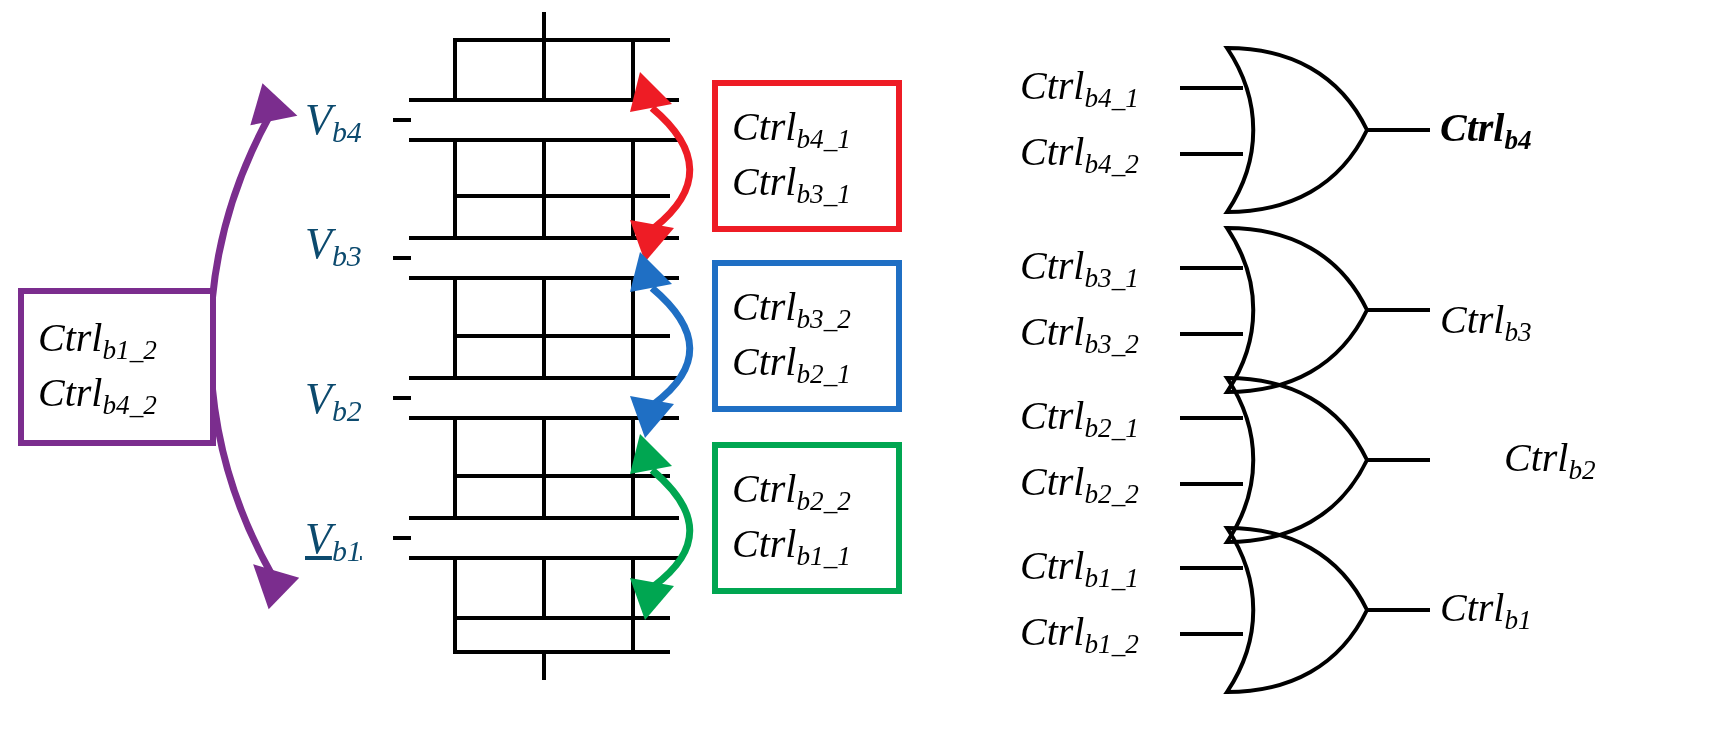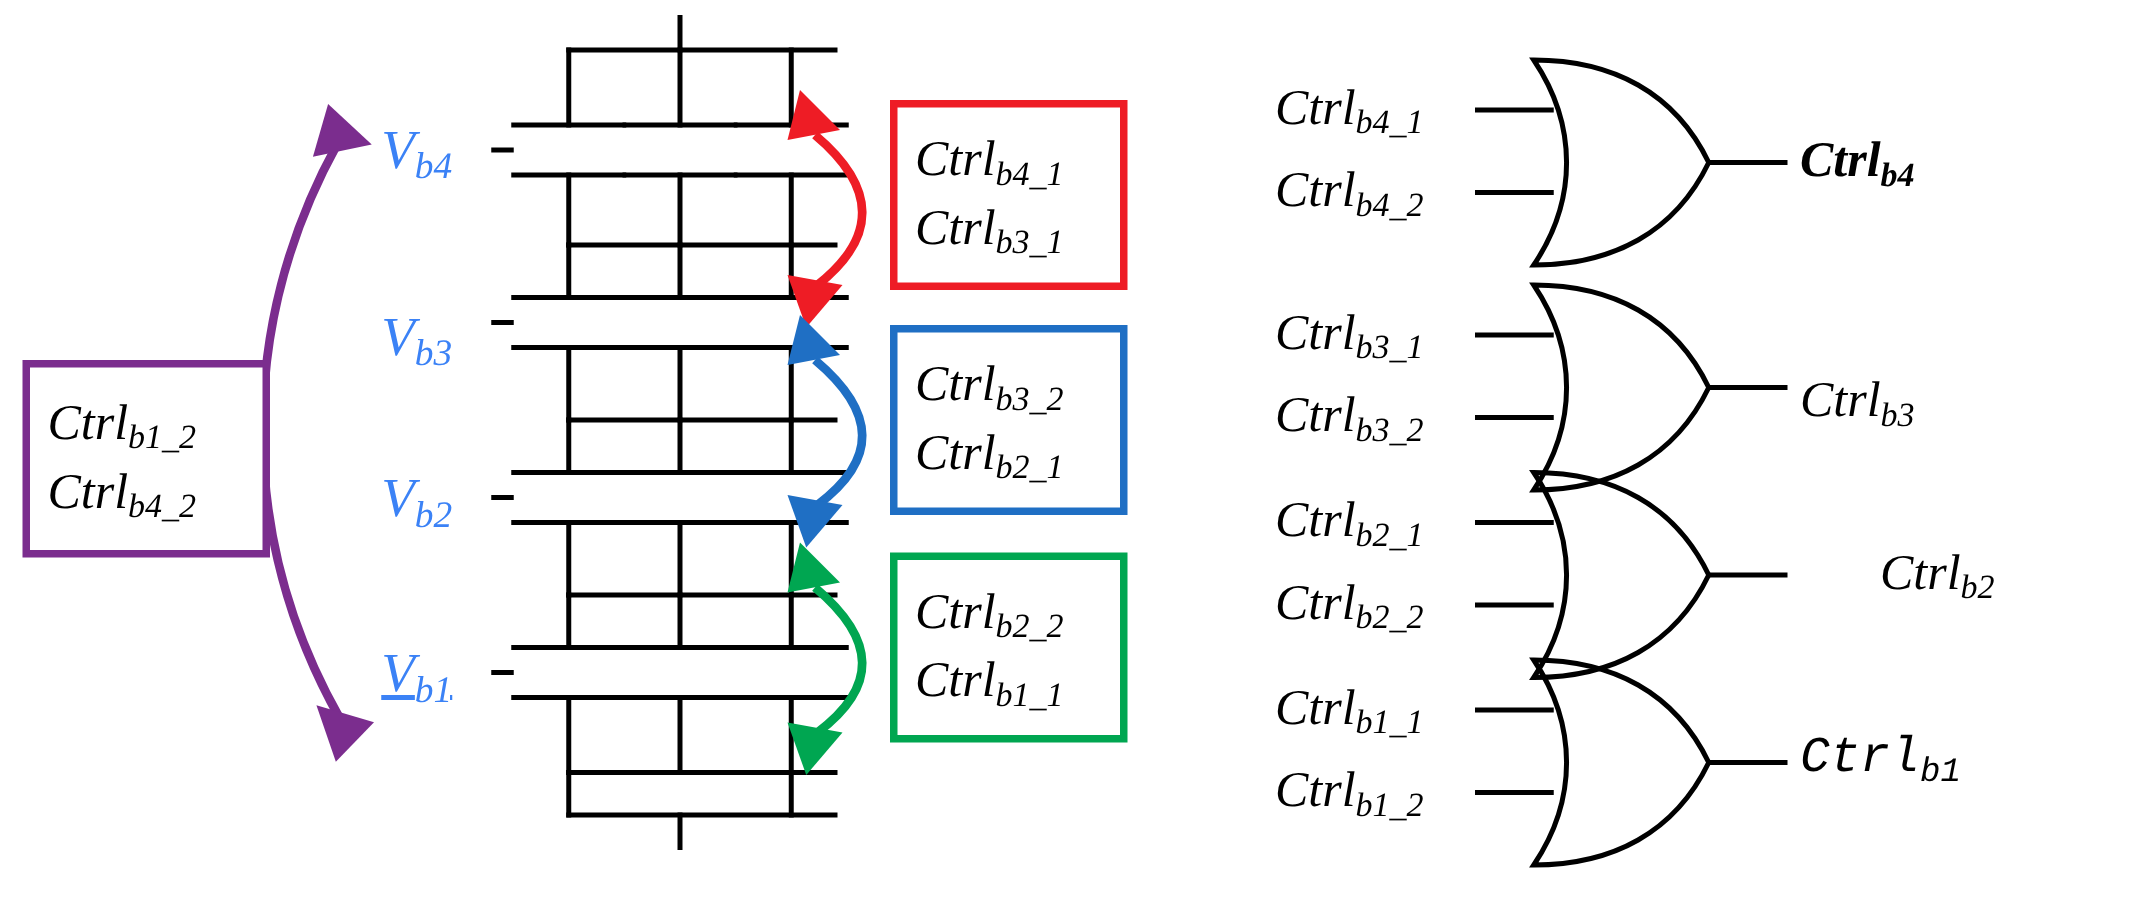--- a/index.html
+++ b/index.html
@@ -11,21 +11,21 @@
     position: relative;
     width: 1716px;
     height: 732px;
     background: #ffffff;
     font-family: "Liberation Serif", serif;
     overflow: hidden;
   }
   .lbl {
     position: absolute;
     font-style: italic;
-    color: #3b82f6;
+    color: #0c4a6e;
     white-space: nowrap;
     line-height: 1;
   }
   .v-label {
     font-size: 44px;
   }
   .ctrl-box {
     position: absolute;
     box-sizing: border-box;
     background: #fff;
@@ -187,21 +187,21 @@
       <path d="M 1227,518 C 1262,570 1262,630 1227,682 C 1290,682 1340,656 1367,600 C 1340,544 1290,518 1227,518 Z" transform="translate(0,10)"></path>
       <line x1="1180" y1="568" x2="1243" y2="568"></line>
       <line x1="1180" y1="634" x2="1243" y2="634"></line>
       <line x1="1367" y1="610" x2="1430" y2="610"></line>
     </g>
   </svg>
 
   <div class="lbl v-label" style="left:305px; top:98px;">
     <span>V</span><sub>b4</sub>
   </div>
-  <div class="lbl v-label" style="left:305px; top:248px;">
+  <div class="lbl v-label" style="left:305px; top:222px;">
     <span>V</span><sub>b3</sub>
   </div>
   <div class="lbl v-label" style="left:305px; top:377px;">
     <span>V</span><sub>b2</sub>
   </div>
   <div class="lbl v-label" style="left:305px; top:517px;text-decoration:underline;">
     <span>V</span><sub>b1</sub>
   </div>
 
   <div class="ctrl-box" style="left:18px; top:288px; width:198px; height:158px; border:6px solid #7B2D8E;">
@@ -269,17 +269,17 @@
   <div class="gate-label" style="left:1504px; top:438px;">
     <span>Ctrl</span><sub>b2</sub>
   </div>
 
   <div class="gate-label" style="left:1020px; top:546px;">
     <span>Ctrl</span><sub>b1_1</sub>
   </div>
   <div class="gate-label" style="left:1020px; top:612px;">
     <span>Ctrl</span><sub>b1_2</sub>
   </div>
-  <div class="gate-label" style="left:1440px; top:588px;font-family:Liberation Mono, monospace;">
+  <div class="gate-label" style="left:1440px; top:588px;">
     <span>Ctrl</span><sub>b1</sub>
   </div>
 
 </div>
 
 </body></html>

